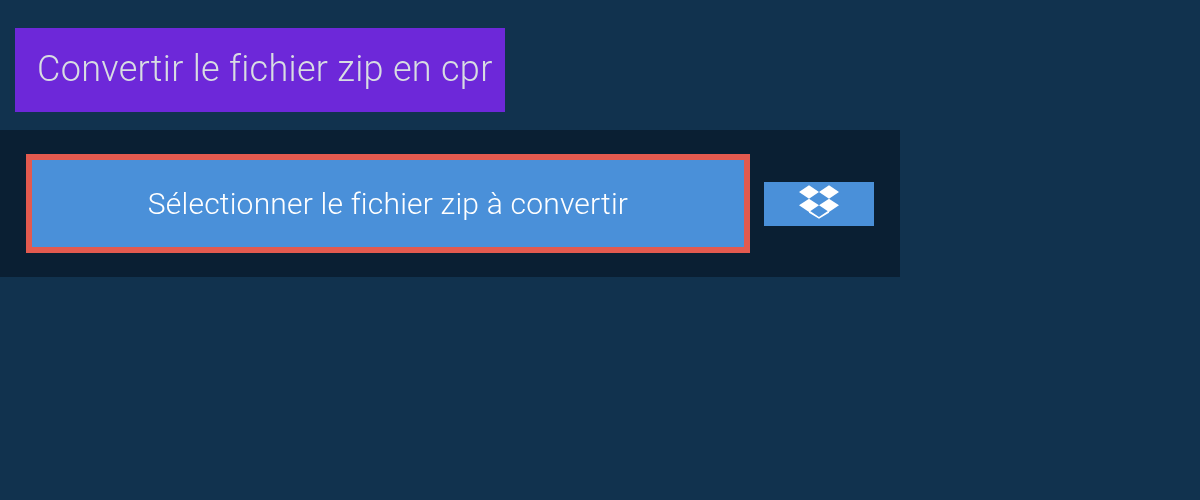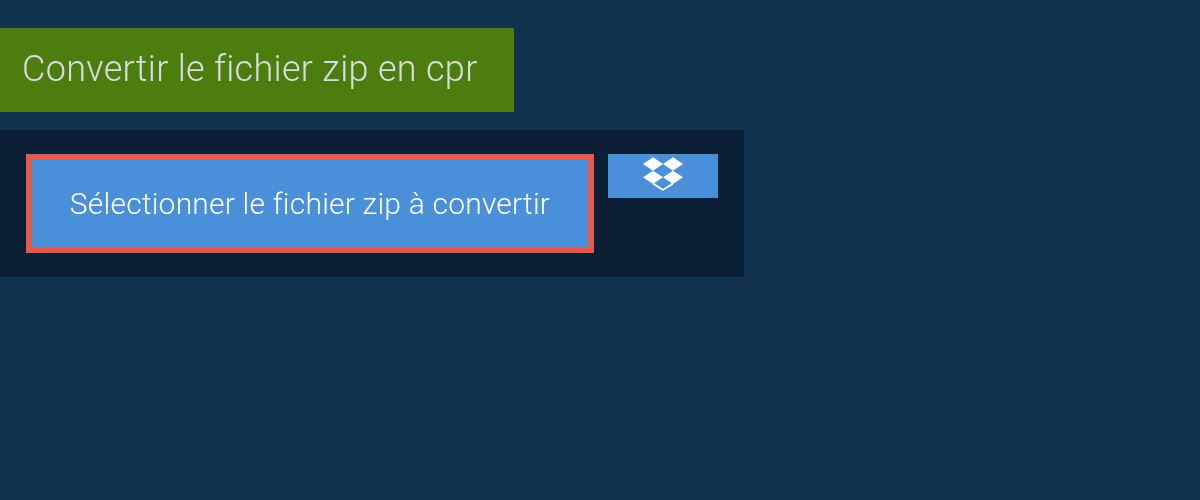--- a/index.html
+++ b/index.html
@@ -9,39 +9,39 @@
     }
     body {
       width: 1200px;
       height: 500px;
       background: #11324e;
       font-family: -apple-system, BlinkMacSystemFont, "Segoe UI", Roboto, Helvetica, Arial, sans-serif;
       overflow: hidden;
     }
     .header-bar {
       display: inline-block;
-      background: #4d7c0f;
-      padding: 20px 36px 22px 22px;
+      background: #6d28d9;
+      padding: 20px 12px 22px 22px;
       margin-top: 28px;
-      margin-left: 0;
+      margin-left: 15px;
     }
     .header-title {
       color: #d8dde2;
       font-size: 36px;
       font-weight: 300;
       letter-spacing: 0.3px;
     }
     .upload-panel {
       background: #0a1f33;
       margin-top: 18px;
       margin-left: 0;
-      width: 744px;
+      width: 900px;
       padding: 24px 26px;
       display: flex;
-      align-items: flex-start;
+      align-items: center;
       gap: 14px;
     }
     .select-button {
       flex: 1;
       background: #4a90d9;
       border: 6px solid #e35a4f;
       color: #ffffff;
       font-size: 30px;
       font-weight: 300;
       padding: 26px 20px;

